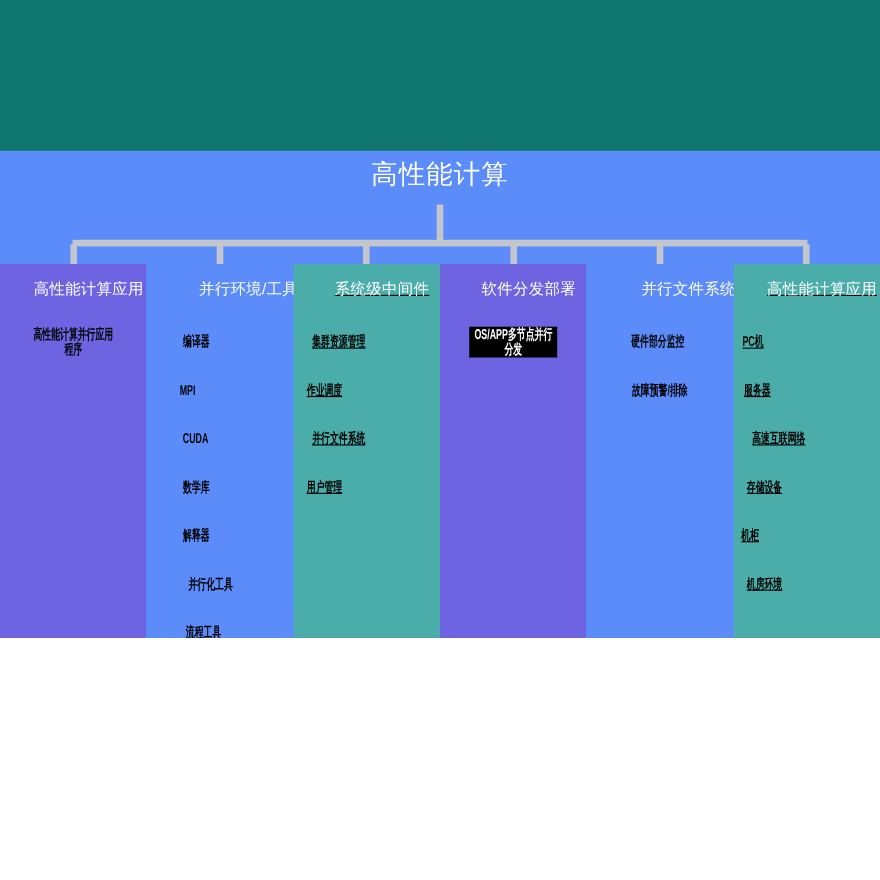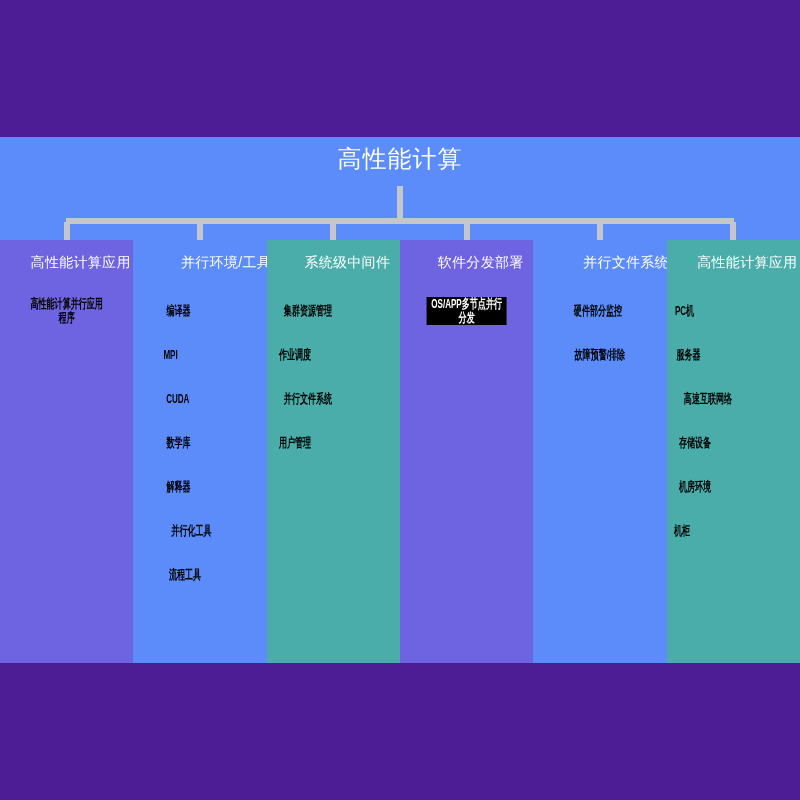--- a/index.html
+++ b/index.html
@@ -7,22 +7,22 @@
     padding: 0;
     width: 800px;
     height: 800px;
     background: #ffffff;
     font-family: "Liberation Sans", "DejaVu Sans", sans-serif;
   }
 
   #root {
     position: relative;
     width: 800px;
-    height: 800px;
-    background: #4c1d95;
+    height: 580px;
+    background: #0f766e;
     overflow: hidden;
   }
 
   
   .canvas {
     position: absolute;
     left: 0;
     top: 137px;
     width: 800px;
     height: 526px;
@@ -76,21 +76,21 @@
     display: flex;
   }
   .column {
     width: 133.33px;
     height: 423px;
     position: relative;
     box-sizing: border-box;
   }
   .column.purple  { background: #6e63e0; }
   .column.blue    { background: #5b8cfa; padding-left: 24px; }
-  .column.teal    { background: #4aada9; }
+  .column.teal    { background: #4aada9; text-decoration: underline; }
 
   .col-header {
     height: 45px;
     display: flex;
     align-items: center;
     justify-content: center;
     color: #ffffff;
     font-size: 14px;
     letter-spacing: 0.3px;
     white-space: nowrap;
@@ -237,22 +237,22 @@
           <div class="sub-item">
             <span class="sq">服务器</span>
           </div>
           <div class="sub-item">
             <span class="sq">高速互联网络</span>
           </div>
           <div class="sub-item">
             <span class="sq">存储设备</span>
           </div>
           <div class="sub-item">
+            <span class="sq">机柜</span>
+          </div>
+          <div class="sub-item">
             <span class="sq">机房环境</span>
           </div>
-          <div class="sub-item">
-            <span class="sq">机柜</span>
-          </div>
         </div>
       </div>
     </div>
 
 </div>
 
 </body></html>

